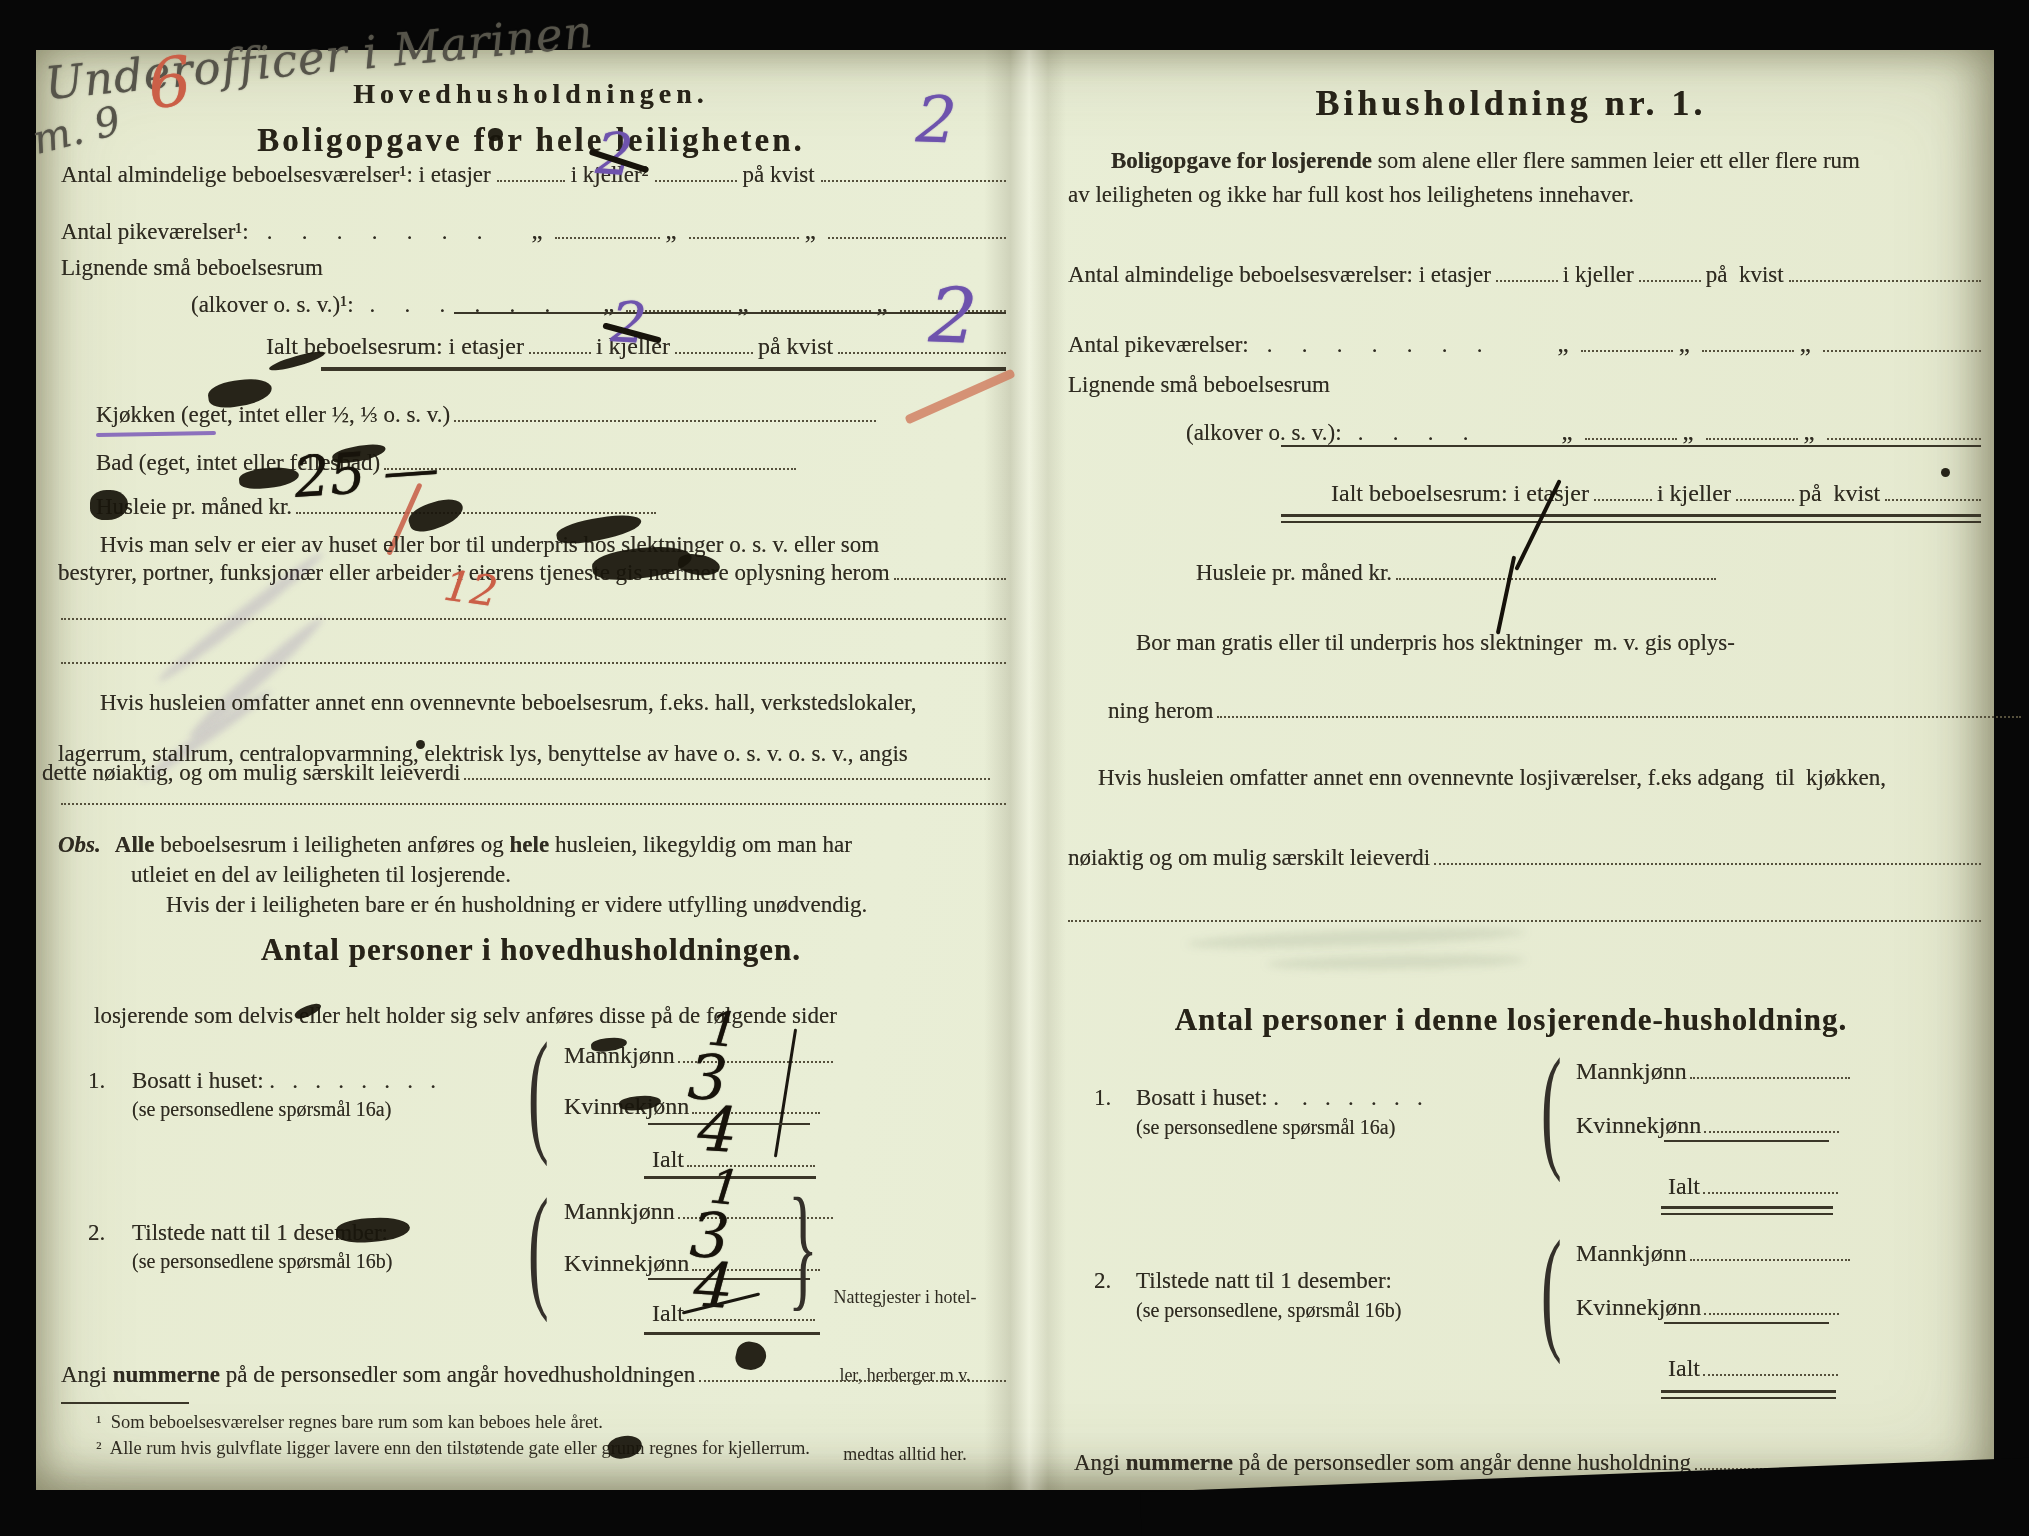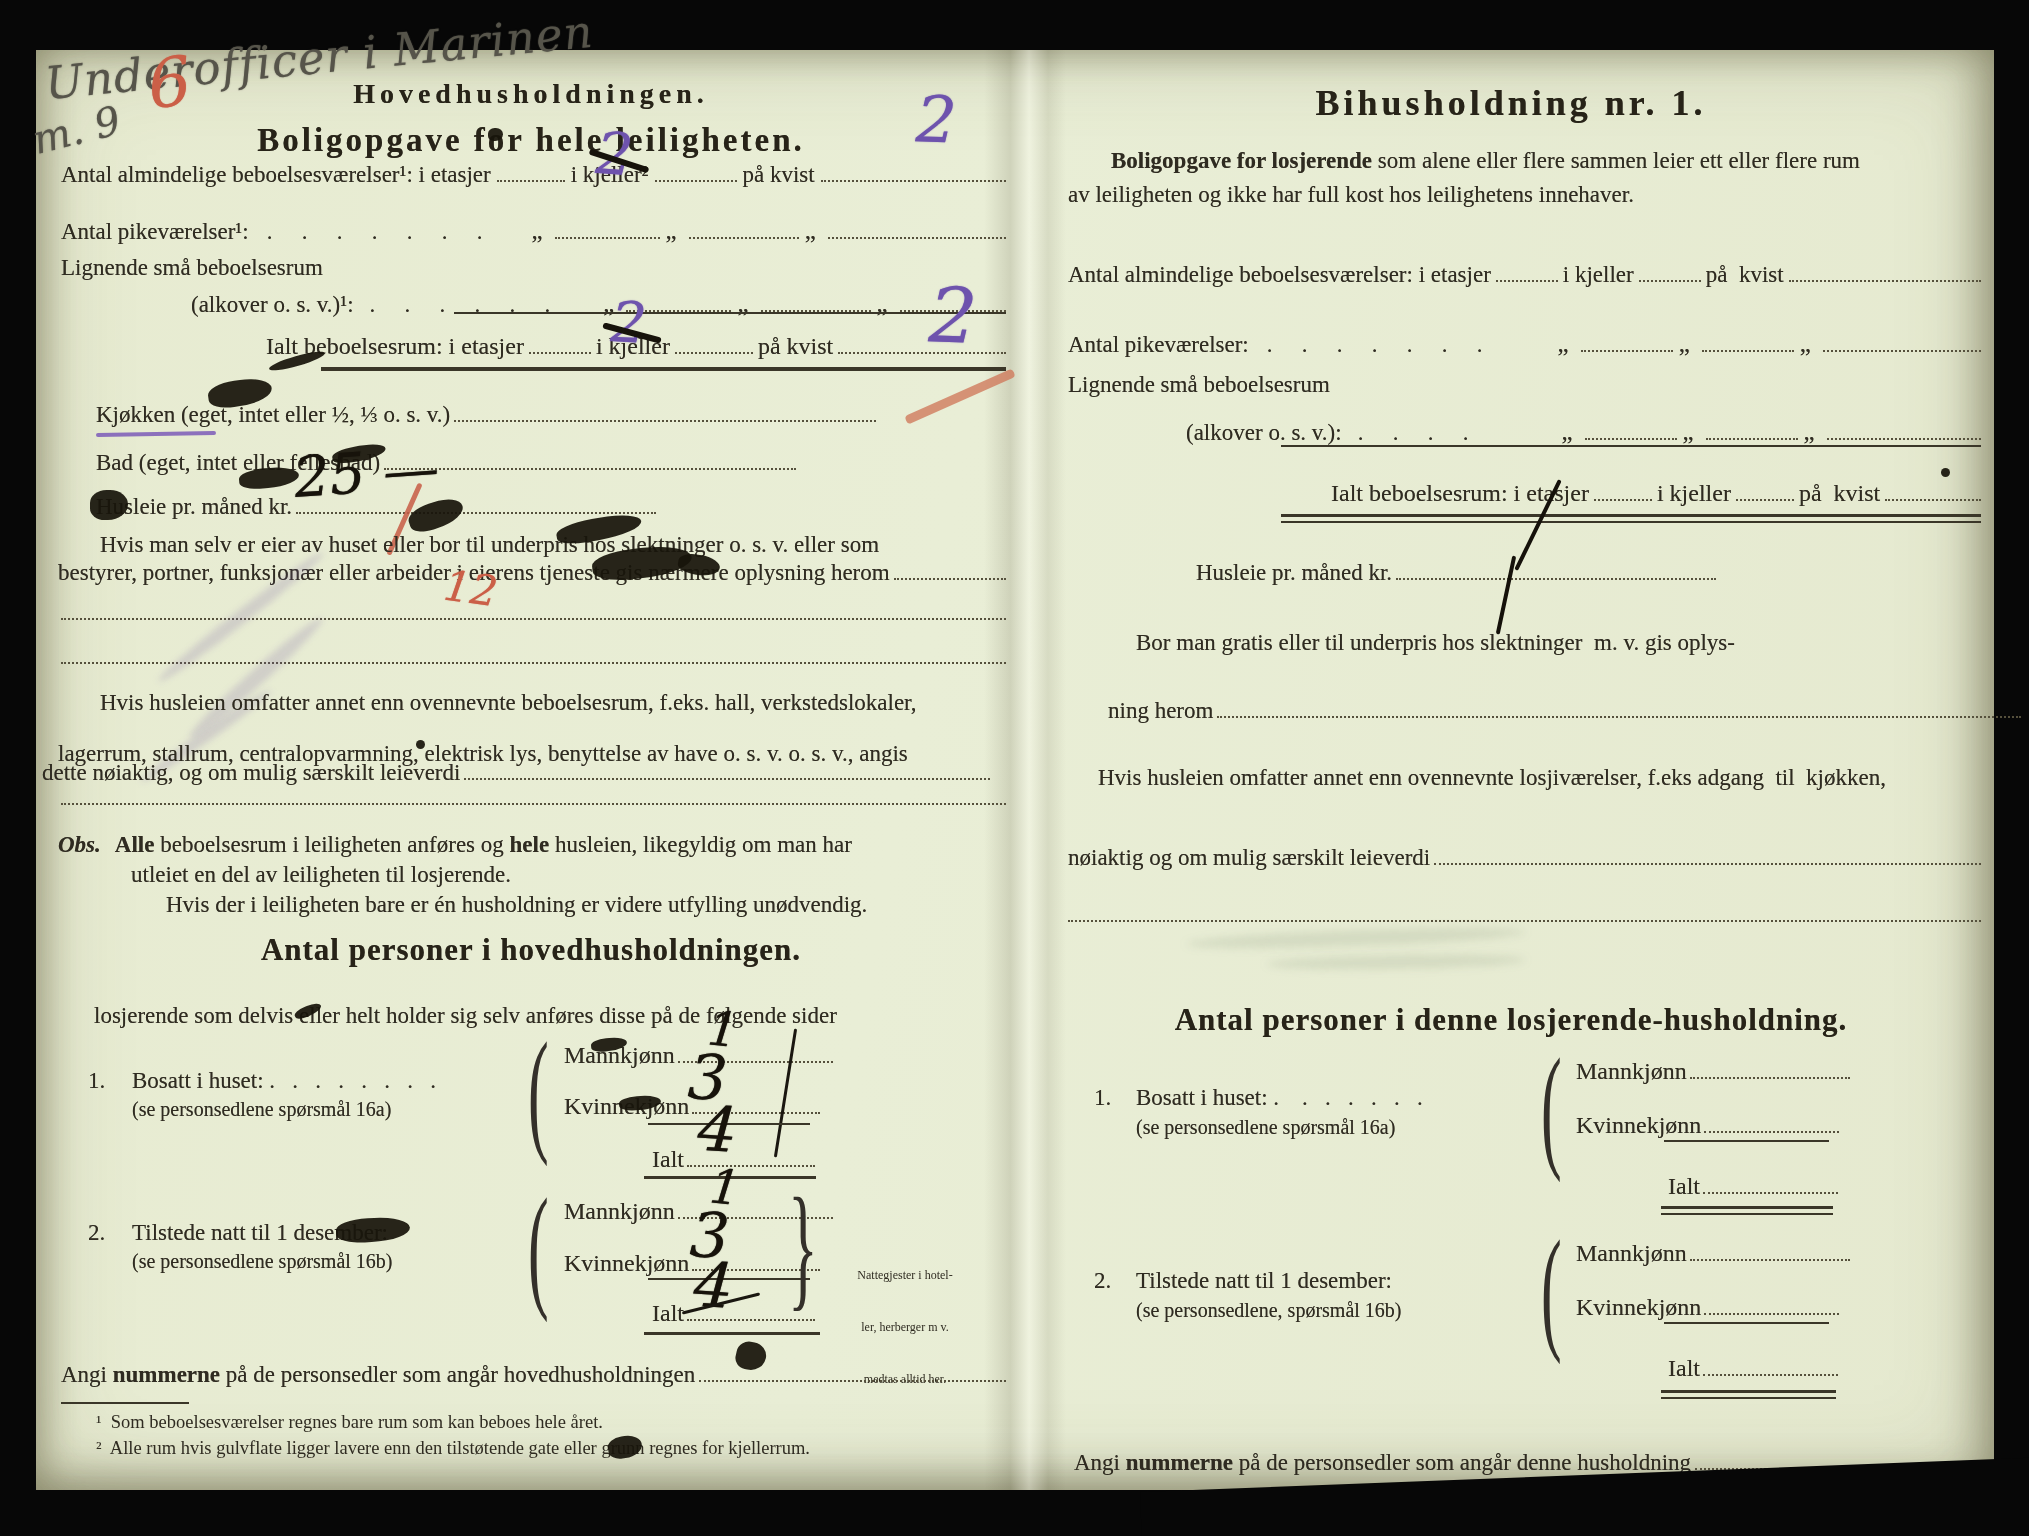--- a/index.html
+++ b/index.html
@@ -41,21 +41,21 @@
   .brace{position:absolute;font-size:138px;line-height:1;color:#34302a;
          transform:scaleX(.45);transform-origin:left center;}
   .blob{position:absolute;background:#18140b;border-radius:48% 52% 58% 42%;opacity:.93;}
   .stroke{position:absolute;border-radius:4px;}
   .hw{position:absolute;font-style:italic;line-height:.9;
       font-family:"DejaVu Serif","Liberation Serif",serif;white-space:pre;}
   .hw.purple{color:#6e53ad;text-shadow:0 0 1.2px rgba(110,83,173,.8);}
   .hw.black{color:#17130b;text-shadow:0 0 1px rgba(23,19,11,.8);}
   .hw.red{color:#cb5f47;text-shadow:0 0 1px rgba(203,95,71,.7);}
   .hw.pencil{color:#56544a;text-shadow:0 0 1.4px rgba(86,84,74,.7);}
-  .notetext{position:absolute;font-size:12px;line-height:1.45;text-align:center;
+  .notetext{position:absolute;font-size:18px;line-height:1.45;text-align:center;
             color:#2f2b21;white-space:pre;}
   .ghost{position:absolute;background:rgba(115,92,160,.20);border-radius:50%;filter:blur(3px);}
   .ghostg{position:absolute;background:rgba(95,115,85,.14);border-radius:50%;filter:blur(4px);}
   .fn{position:absolute;font-size:18.5px;color:#2f2b21;white-space:pre;}
   #wedge{position:absolute;left:1140px;top:1492px;width:950px;height:140px;
          background:#070707;transform:rotate(-2.2deg);transform-origin:left top;}
 </style>
 </head>
 <body>
 

